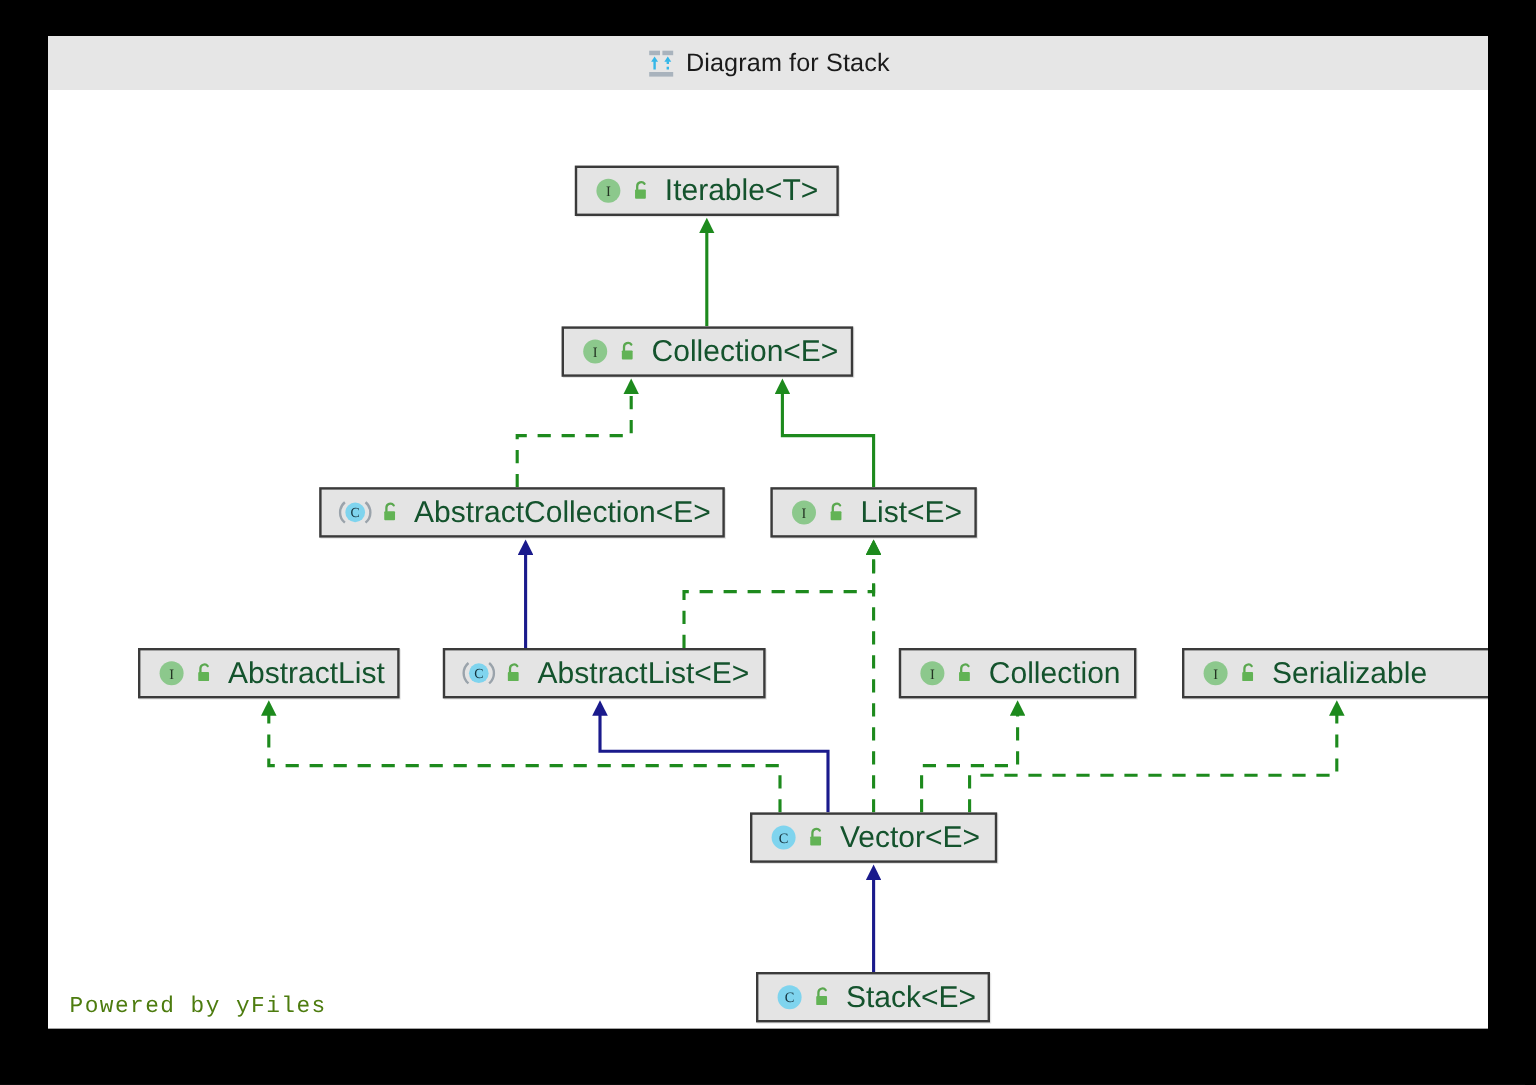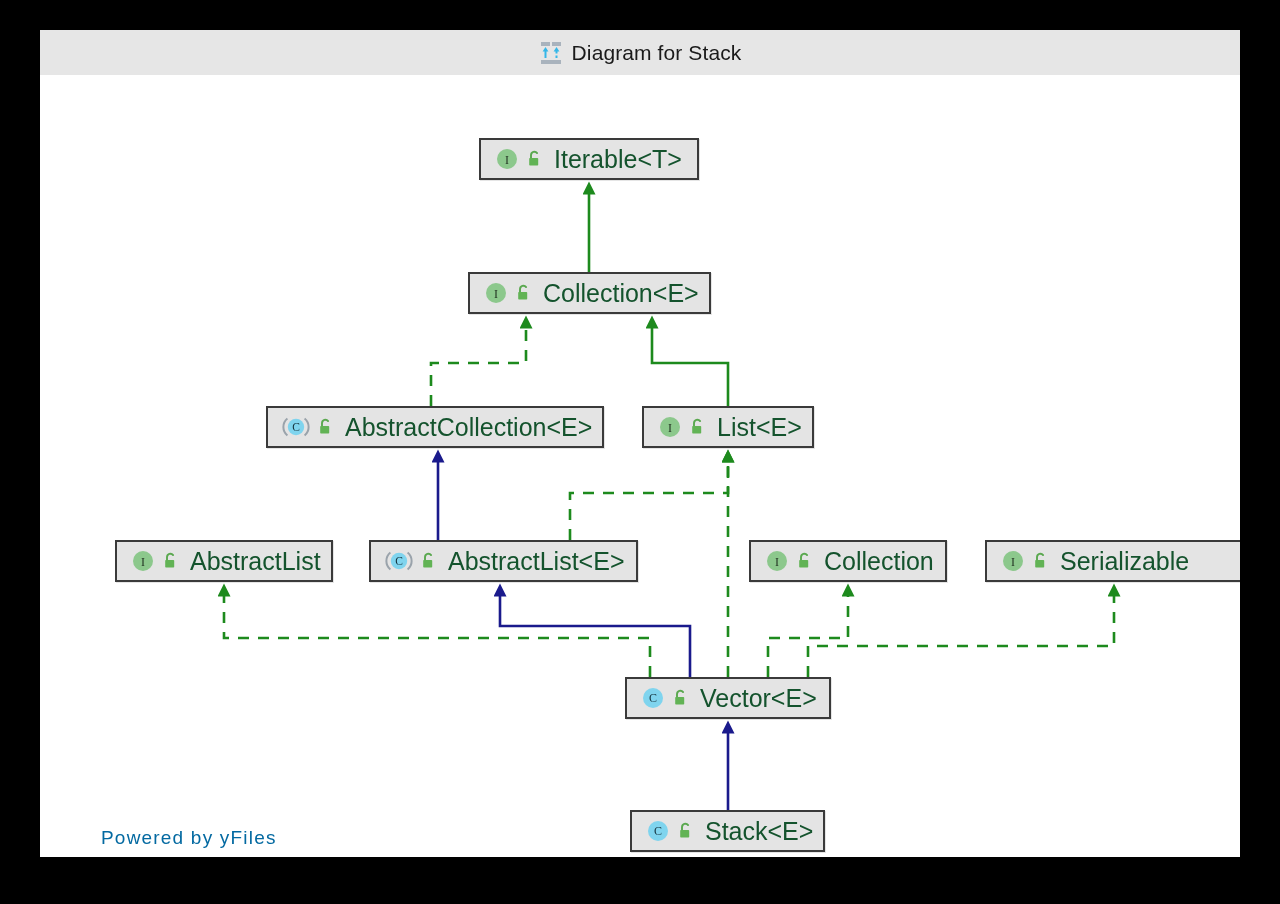--- a/index.html
+++ b/index.html
@@ -62,24 +62,23 @@
     white-space: nowrap;
     line-height: 1;
     margin-left: 4px;
   }
   .type-icon { flex: 0 0 auto; display: block; }
   .lock-icon { flex: 0 0 auto; display: block; }
   #watermark {
     position: absolute;
     left: 18px; top: 752px;
     font-size: 19px;
-    color: #0369a1;
+    color: #4d7c0f;
     letter-spacing: 1.2px;
-    font-family: Liberation Sans, sans-serif;
-    margin-left: 43px;
+    font-family: Liberation Mono, monospace;
   }
 </style>
 </head>
 <body>
 
 <div id="app">
 
   <div id="titlebar">
     <span class="diagram-icon-wrap">
       <svg class="diagram-icon" width="24" height="22" viewBox="0 0 24 22" aria-hidden="true">

